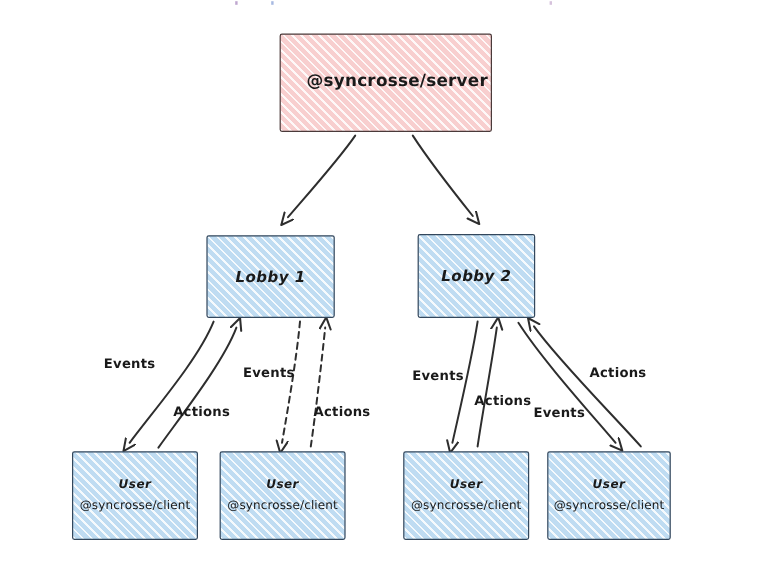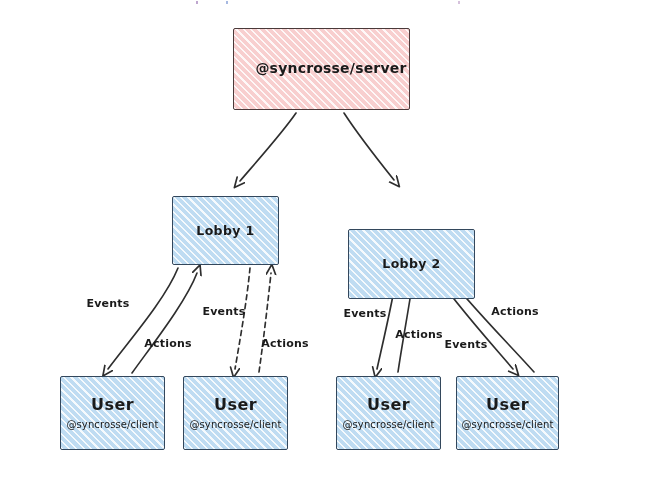--- a/index.html
+++ b/index.html
@@ -53,35 +53,36 @@
       repeating-linear-gradient(45deg,
         rgba(255,255,255,0.85) 0px,
         rgba(255,255,255,0.85) 1.6px,
         rgba(191,220,242,0) 1.6px,
         rgba(191,220,242,0) 5.2px);
     border-color: #33475c;
   }
   .node-title {
     font-size: 13px;
     letter-spacing: 0.4px;
+    font-style: italic;
     font-weight: 600;
     line-height: 1.1;
   }
   .node.server .node-title {
     font-size: 14px;
     font-style: normal;
     font-weight: 600;
     letter-spacing: 0.2px;
     margin-left: 19px;
   }
   .node.lobby .node-title {
     font-size: 12.5px;
   }
   .node.user .node-title {
-    font-size: 16px;
+    font-size: 10px;
     margin-bottom: 6px;
   }
   .node-sub {
     font-size: 10px;
     letter-spacing: 0.1px;
     font-weight: 400;
     color: #1a1a1a;
   }
   .edge-label {
     position: absolute;
@@ -140,21 +141,21 @@
   </svg>
 
   <div class="node server" style="left:233px;top:28px;width:177px;height:82px;">
     <div class="node-title">@syncrosse/server</div>
   </div>
 
   <div class="node lobby" style="left:172px;top:196px;width:107px;height:69px;">
     <div class="node-title">Lobby 1</div>
   </div>
 
-  <div class="node lobby" style="left:348px;top:195px;width:127px;height:70px;margin-top:34px;">
+  <div class="node lobby" style="left:348px;top:195px;width:98px;height:70px;">
     <div class="node-title">Lobby 2</div>
   </div>
 
   <div class="node user" style="left:60px;top:376px;width:105px;height:74px;">
     <div class="node-title">User</div>
     <div class="node-sub">@syncrosse/client</div>
   </div>
 
   <div class="node user" style="left:183px;top:376px;width:105px;height:74px;">
     <div class="node-title">User</div>

